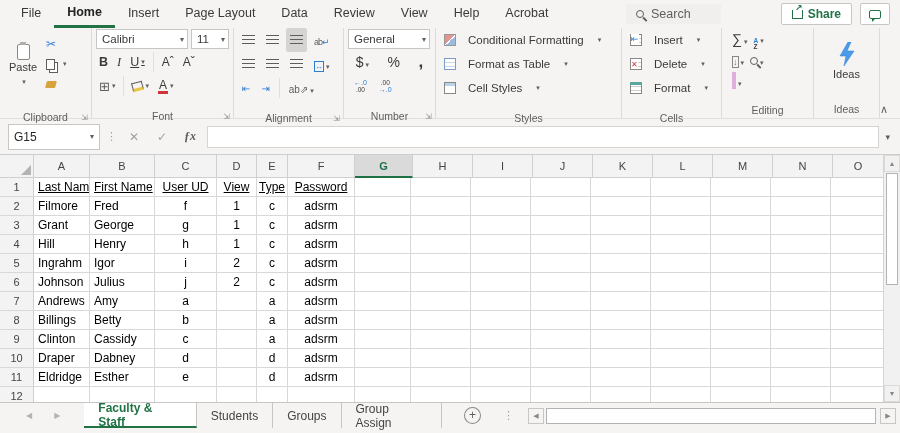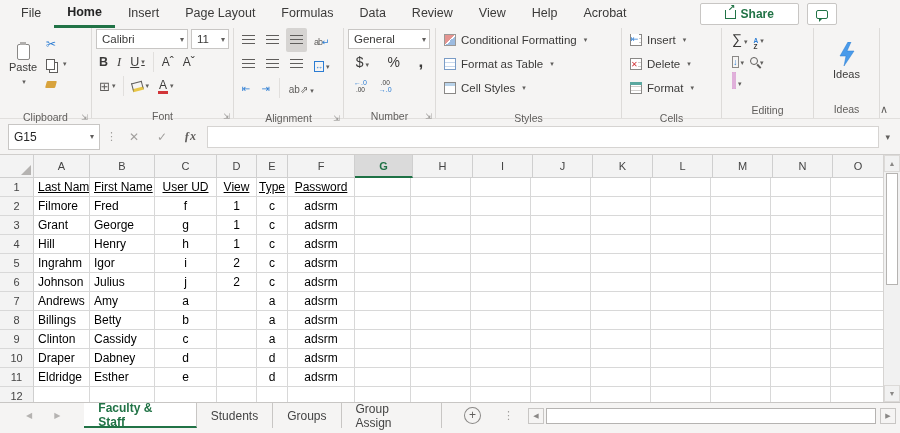--- a/index.html
+++ b/index.html
@@ -8,21 +8,21 @@
   .app { width:900px; height:433px; display:flex; flex-direction:column; background:#f5f4f3; }
 
   
   .menubar { height:28px; display:flex; align-items:center; font-size:12.5px; color:#3b3a39; padding-left:8px; flex:none; }
   .mtab { padding:0 13px; height:28px; line-height:27px; cursor:default; }
   .mtab.active { font-weight:bold; color:#242424; border-bottom:3px solid #217346; line-height:24px; }
   .searchbox { margin-left:auto; display:flex; align-items:center; gap:7px; background:#f0efee; padding:3px 30px 3px 10px; color:#605e5c; }
   .mag { width:8px; height:8px; border:1.5px solid #605e5c; border-radius:50%; position:relative; display:inline-block; }
   .mag::after { content:""; position:absolute; width:1.5px; height:5px; background:#605e5c; left:7px; top:6px; transform:rotate(-45deg); }
   .topbtns { display:flex; align-items:center; gap:8px; margin:0 10px 0 60px; }
-  .sharebtn { display:flex; align-items:center; gap:5px; border:1px solid #c8c6c4; background:#fff; border-radius:2px; height:22px; padding:0 24px; color:#217346; font-weight:bold; font-size:12px; }
+  .sharebtn { display:flex; align-items:center; gap:5px; border:1px solid #c8c6c4; background:#fff; border-radius:2px; height:22px; padding:0 10px; color:#217346; font-weight:bold; font-size:12px; }
   .share-ic { position:relative; width:11px; height:9px; border:1px solid #217346; border-top:none; display:inline-block; }
   .share-ic::after { content:"↗"; position:absolute; top:-7px; left:2px; font-size:9px; color:#217346; }
   .combtn { border:1px solid #c8c6c4; background:#fff; border-radius:2px; height:22px; width:30px; display:flex; align-items:center; justify-content:center; }
   .bubble { width:12px; height:9px; border:1.2px solid #217346; border-radius:2px; position:relative; }
   .bubble::after { content:""; position:absolute; left:2px; bottom:-4px; border:2px solid transparent; border-top-color:#217346; border-left-color:#217346; }
 
   
   .ribbon { height:91px; display:flex; flex:none; border-bottom:1px solid #e1dfdd; position:relative; }
   .rgroup { display:flex; flex-direction:column; border-right:1px solid #dddbd9; position:relative; }
   .rg-body { flex:1; display:flex; padding:4px 4px 0 4px; gap:2px; }
@@ -57,21 +57,21 @@
   .merge-ic { width:15px; height:10px; border:1.2px solid #2b7cd3; color:#2b7cd3; font-size:8px; line-height:8px; text-align:center; }
   .arr-blue { color:#2b7cd3; }
   .wrap-ic { font-size:9px; color:#605e5c; letter-spacing:-1px; }
   .orient-ic { font-size:10px; color:#605e5c; }
 
   .decbtn { display:flex; flex-direction:column; font-size:6.5px; line-height:7px; color:#3b3a39; align-items:center; padding:0 2px; }
   .decbtn .arr-blue { font-size:7px; }
   .num-big { font-size:14px; color:#3b3a39; }
   .comma-big { font-size:17px; font-weight:bold; line-height:10px; }
 
-  .stylerow { display:flex; align-items:center; gap:5px; height:22px; font-size:11.5px; color:#3b3a39; white-space:nowrap; }
+  .stylerow { display:flex; align-items:center; gap:12px; height:22px; font-size:11.5px; color:#3b3a39; white-space:nowrap; }
   .cf-ic { width:12px; height:12px; border:1px solid #9a9896; background:linear-gradient(135deg,#e49490 0 49%,#fff 49% 55%,#9cbbe0 55% 100%); }
   .grid-ic { width:12px; height:12px; border:1px solid #7a9cc6;
     background:linear-gradient(#fff 0 3px,#c8d8ec 3px 4px,#fff 4px 7px,#c8d8ec 7px 8px,#fff 8px 12px); }
   .grid-ic2 { width:12px; height:12px; border:1px solid #8a8886;
     background:linear-gradient(#b9d3ea 0 3px,#fff 3px),repeating-linear-gradient(to right,transparent 0 3px,#d0cecc 3px 4px); }
   .mini-grid { width:12px; height:12px; border:1px solid #8a8886; position:relative;
     background:repeating-linear-gradient(#fff 0 3px,#d0cecc 3px 4px); }
   .ov-ins::after { content:"⇤"; position:absolute; color:#2b7cd3; font-size:9px; top:-1px; left:0; background:#fff; }
   .ov-del::after { content:"✕"; position:absolute; color:#d13438; font-weight:bold; font-size:8px; top:1px; left:0; background:#fff; }
   .ov-fmt::after { content:""; position:absolute; top:-1px; left:-1px; right:-1px; height:3px; background:#5ba8a0; }
@@ -133,26 +133,29 @@
 </head>
 <body>
 
 <div class="app">
 
   <div class="menubar">
     <div class="mtab">File</div>
     <div class="mtab active">Home</div>
     <div class="mtab">Insert</div>
     <div class="mtab">Page Layout</div>
-    <div class="mtab">Formulas</div>
     <div class="mtab">Data</div>
     <div class="mtab">Review</div>
     <div class="mtab">View</div>
     <div class="mtab">Help</div>
     <div class="mtab">Acrobat</div>
+    <div class="searchbox">
+      <span class="mag"></span>
+      <span>Search</span>
+    </div>
     <div class="topbtns">
       <div class="sharebtn">
         <span class="share-ic"></span>
         <span>Share</span>
       </div>
       <div class="combtn">
         <span class="bubble"></span>
       </div>
     </div>
   </div>

